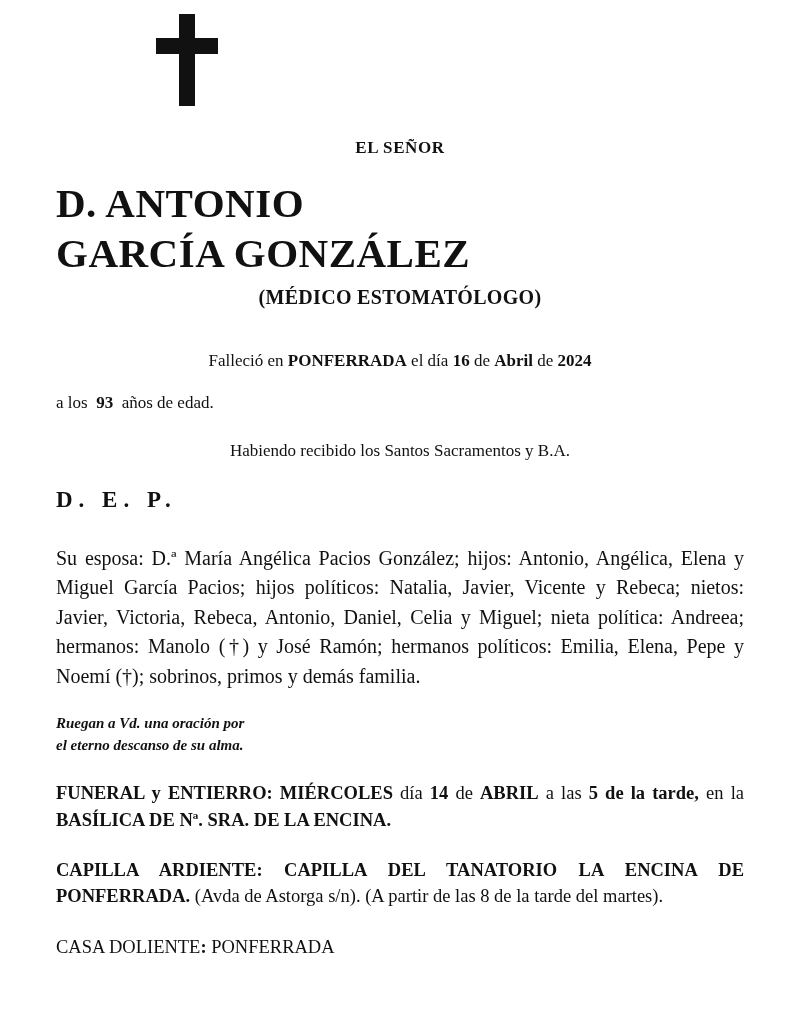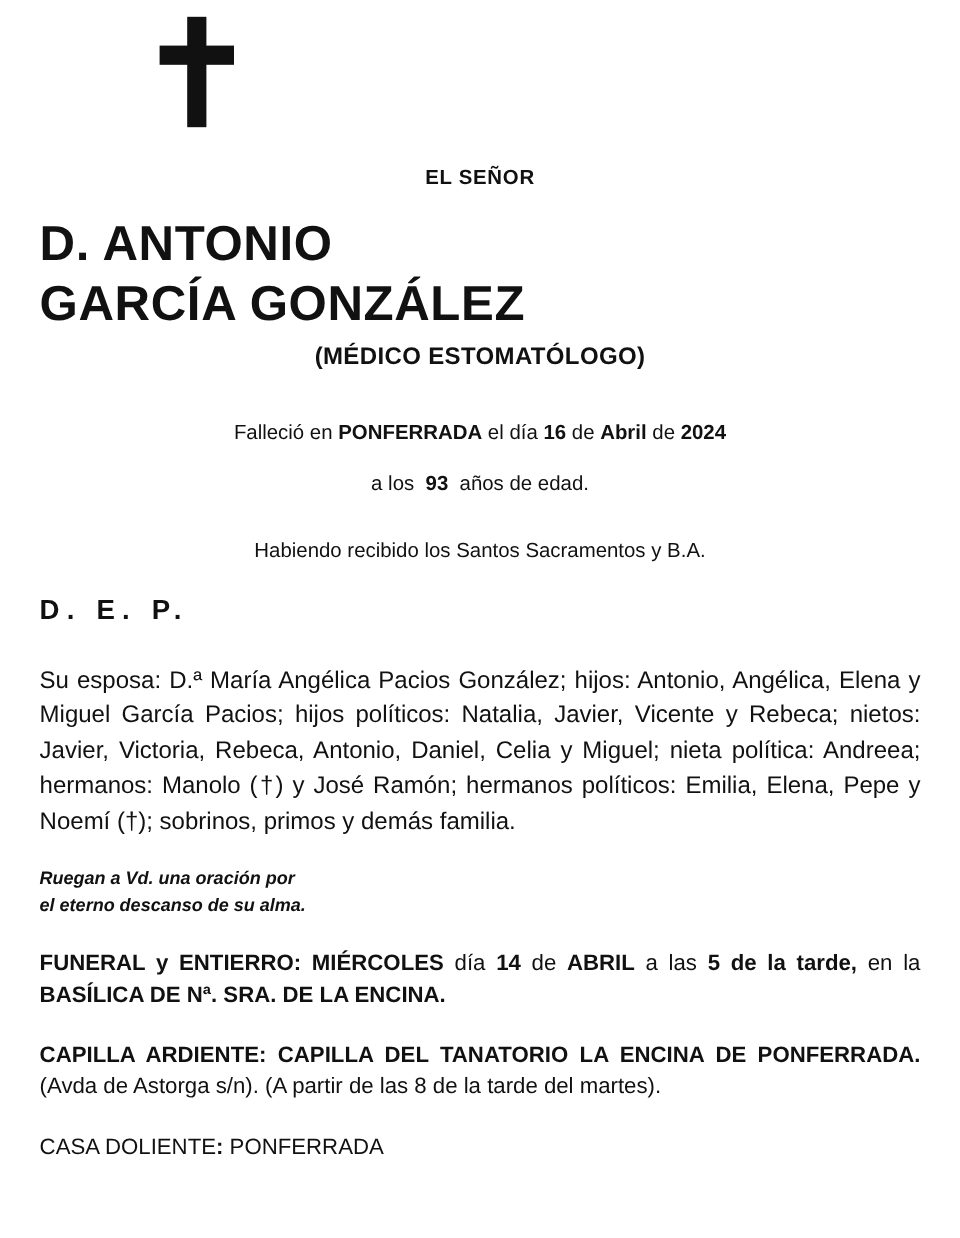--- a/index.html
+++ b/index.html
@@ -12,22 +12,23 @@
     height: 1032px;
     font-family: "Liberation Sans", sans-serif;
     color: #111111;
     position: relative;
     overflow: hidden;
   }
   .page {
     width: 800px;
     height: 740px;
     box-sizing: border-box;
-    padding: 0 33px;
+    padding: 0 56px;
     position: relative;
+    font-family: Liberation Serif, serif;
   }
   .cross-wrap {
     padding-top: 14px;
     padding-left: 100px;
     height: 112px;
     box-sizing: border-box;
   }
   .cross {
     position: relative;
     width: 62px;
@@ -70,28 +71,27 @@
     font-size: 20px;
     letter-spacing: 0.3px;
     margin-top: 8px;
   }
   .died {
     text-align: center;
     font-size: 17px;
     margin-top: 42px;
   }
   .age {
-    text-align: center;
     font-size: 17px;
     margin-top: 22px;
   }
   .sacraments {
     text-align: center;
     font-size: 17px;
-    margin-top: 36px;
+    margin-top: 28px;
   }
   .dep {
     text-align: left;
     font-weight: bold;
     font-size: 23px;
     letter-spacing: 6px;
     margin-top: 26px;
   }
   .family {
     text-align: justify;

